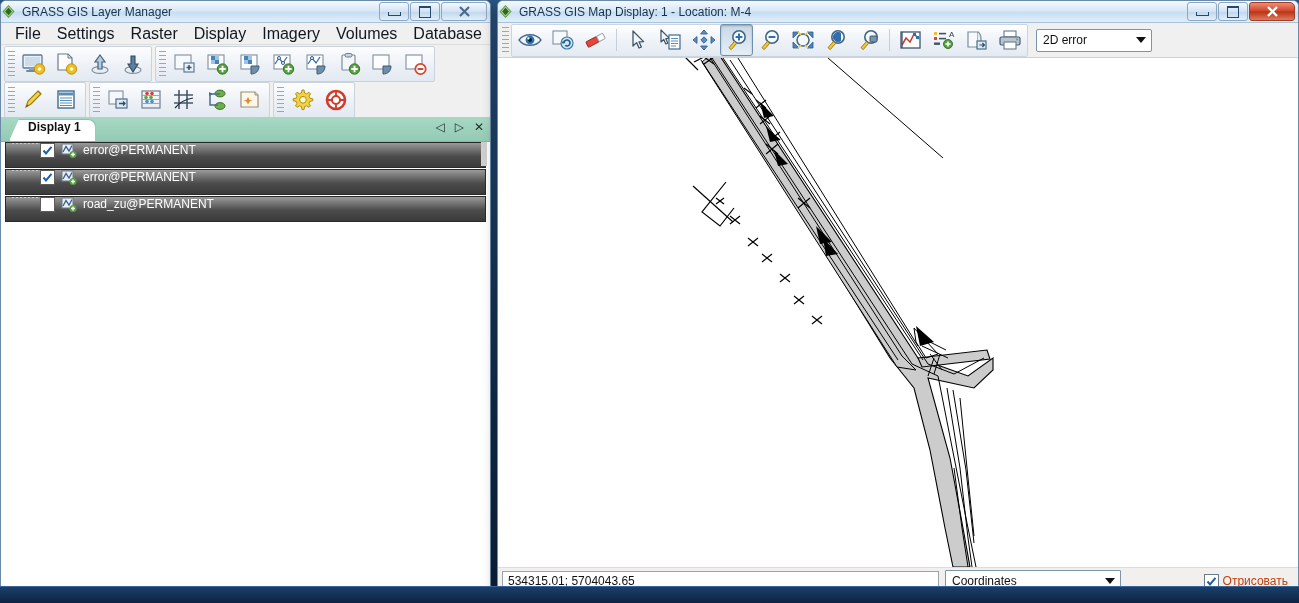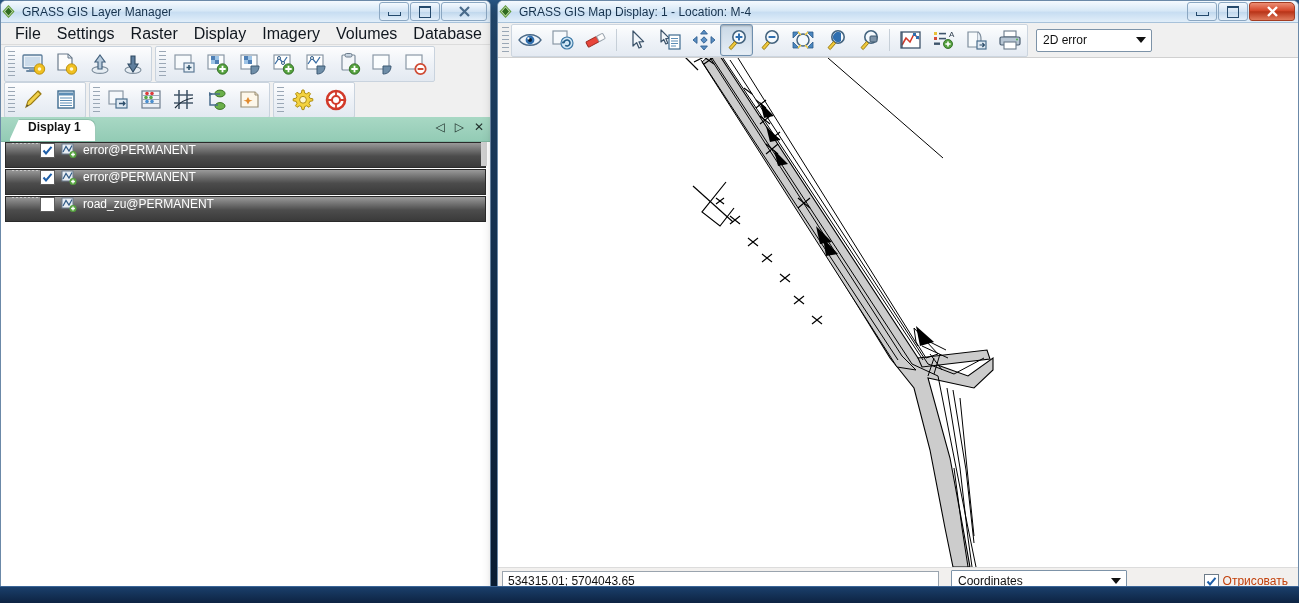--- a/index.html
+++ b/index.html
@@ -88,21 +88,21 @@
      font-size:12px;color:#111;padding-left:6px;position:relative;}
   .combo .arrow{position:absolute;right:5px;top:50%;transform:translateY(-50%);
      width:0;height:0;border-left:5px solid transparent;border-right:5px solid transparent;
      border-top:6px solid #111;}
   #view-combo{width:108px;margin-left:8px;border-radius:2px;}
 
   .canvas{position:relative;background:#fff;width:100%;height:509px;overflow:hidden;}
   .canvas svg{position:absolute;left:0;top:0;}
 
   .md-status{height:26px;background:#f2f0ee;display:flex;align-items:center;
-     border-top:1px solid #dcdcdc;padding:0 4px;gap:8px;}
+     border-top:1px solid #dcdcdc;padding:0 4px;gap:2px;}
   .coord-box{flex:0 0 auto;width:430px;height:19px;background:#fff;border:1px solid #9aa4ae;
      display:flex;align-items:center;padding-left:5px;font-size:12px;color:#111;}
   #status-combo{width:168px;margin-left:4px;border-radius:1px;}
   .render-wrap{display:flex;align-items:center;gap:4px;margin-left:auto;padding-right:6px;}
   .rchk{width:13px;height:13px;background:#fff;border:1px solid #6d7b88;
      display:flex;align-items:center;justify-content:center;}
   .rlabel{font-size:12px;color:#c2410c;}
 
   
   #taskbar{position:absolute;left:0;bottom:0;width:100%;height:16px;

